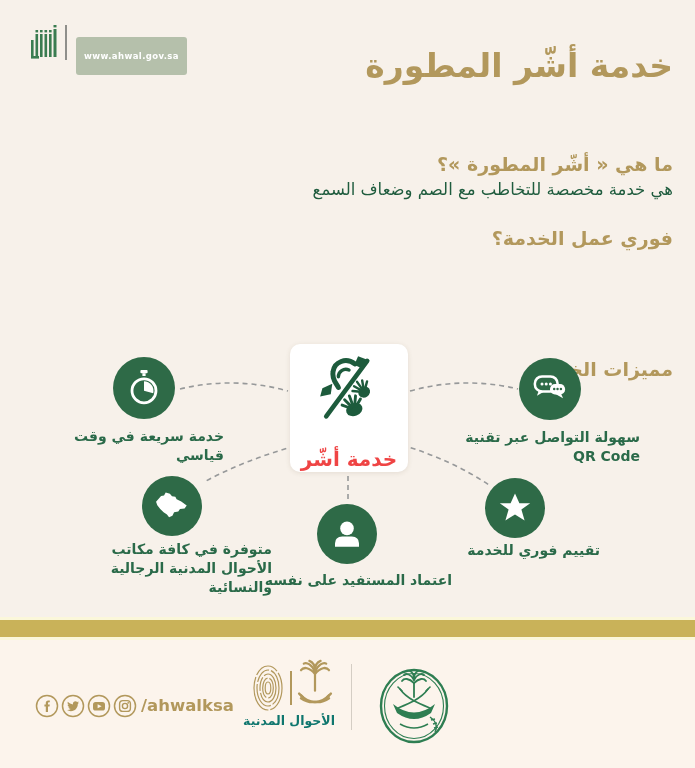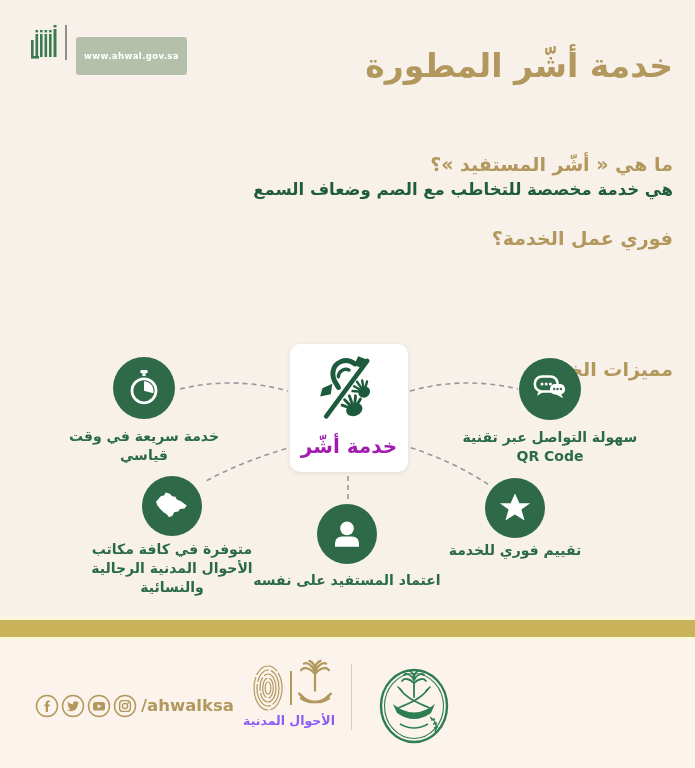--- a/index.html
+++ b/index.html
@@ -10,63 +10,63 @@
   .absher-glyph{position:absolute;left:29px;top:21px;}
   .logo-divider{position:absolute;left:65px;top:25px;width:1.5px;height:35px;background:#8f8f8b;}
   .site-chip{position:absolute;left:76px;top:37px;background:#b5c0ab;color:#ffffff;
              font-size:8.5px;font-weight:bold;letter-spacing:.4px;padding:14px 8px;border-radius:3px;direction:ltr;}
 
   .page-title{position:absolute;right:22px;top:46px;color:#b2985c;font-size:33px;font-weight:bold;direction:rtl;}
   .page-subtitle{position:absolute;right:22px;top:106px;color:#1d5c3e;font-size:22px;font-weight:bold;direction:rtl;}
 
   
   .h-gold{position:absolute;right:22px;color:#b2985c;font-size:19px;font-weight:bold;direction:rtl;}
-  .t-green{position:absolute;right:22px;color:#1f5c3e;font-weight:bold;direction:rtl;}
+  .t-green{position:absolute;right:22px;color:#1f5c3e;font-weight:normal;direction:rtl;}
   .what-h{top:153px;}
   .what-b{top:180px;font-size:16.5px;}
   .how-h{top:227px;}
   .how-b{top:251px;font-size:15.5px;width:655px;line-height:23px;text-align:right;}
   .feat-h{top:315px;margin-top:43px;}
 
   
   .connectors{position:absolute;left:0;top:330px;}
   .center-card{position:absolute;left:290px;top:344px;width:118px;height:128px;background:#ffffff;
                border-radius:10px;box-shadow:0 1px 5px rgba(90,70,40,.12);text-align:center;}
   .center-card svg{margin-top:7px;}
-  .center-label{color:#a21caf;font-size:20px;font-weight:bold;direction:rtl;margin-top:3px;}
+  .center-label{color:#ef4444;font-size:20px;font-weight:bold;direction:rtl;margin-top:16px;}
 
   .fcircle{position:absolute;border-radius:50%;background:#2e6a47;display:flex;align-items:center;justify-content:center;}
   .c1{left:113px;top:357px;width:62px;height:62px;}
   .c2{left:519px;top:358px;width:62px;height:62px;}
   .c3{left:142px;top:476px;width:60px;height:60px;}
   .c4{left:317px;top:504px;width:60px;height:60px;}
   .c5{left:485px;top:478px;width:60px;height:60px;}
 
   .flabel{position:absolute;color:#2a6a49;font-size:14px;font-weight:bold;line-height:19px;
-          text-align:center;direction:rtl;}
+          text-align:right;direction:rtl;}
   .l1{left:64px;top:427px;width:160px;}
   .l2{left:460px;top:428px;width:180px;}
   .l3{left:72px;top:540px;width:200px;}
   .l4{left:242px;top:571px;width:210px;}
   .l5{left:430px;top:541px;width:170px;}
 
   
   .band-stripe-top{position:absolute;left:0;top:617px;width:695px;height:3px;background:#fbf7da;}
   .gold-band{position:absolute;left:0;top:620px;width:695px;height:17px;background:#c9b259;}
   .band-stripe-bottom{position:absolute;left:0;top:637px;width:695px;height:3px;background:#fbf7da;}
   .footer-bg{position:absolute;left:0;top:640px;width:695px;height:128px;background:#fcf4ec;}
 
   .social-icon{position:absolute;top:694px;width:24px;height:24px;}
   .si1{left:35px;} .si2{left:61px;} .si3{left:87px;} .si4{left:113px;}
   .social-handle{position:absolute;left:141px;top:696px;color:#b2985c;font-size:16.5px;font-weight:bold;direction:ltr;}
 
   .fingerprint{position:absolute;left:250px;top:662px;}
   .ahwal-divider{position:absolute;left:290px;top:671px;width:1.5px;height:34px;background:#b2985c;}
   .palm-swords{position:absolute;left:296px;top:659px;}
-  .ahwal-name{position:absolute;left:242px;top:713px;width:94px;text-align:center;color:#8b5cf6;
+  .ahwal-name{position:absolute;left:242px;top:713px;width:94px;text-align:center;color:#0f766e;
               font-size:12.5px;font-weight:bold;direction:rtl;}
   .footer-sep{position:absolute;left:351px;top:664px;width:1px;height:66px;background:#d4cdc4;}
   .moi-emblem{position:absolute;left:378px;top:667px;}
 </style>
 </head>
 <body>
 
 <div id="poster">
 
   <span class="absher-glyph">
@@ -85,21 +85,21 @@
         <rect x="20" y="9" width="2.6" height="2.4"></rect>
         <rect x="24.5" y="4" width="3" height="2.4"></rect>
       </g>
     </svg>
   </span>
   <div class="logo-divider"></div>
   <span class="site-chip">www.ahwal.gov.sa</span>
 
   <div class="page-title">خدمة أشّر المطورة</div>
 
-  <div class="h-gold what-h">ما هي « أشّر المستفيد »؟</div>
+  <div class="h-gold what-h">ما هي « أشّر المطورة »؟</div>
   <div class="t-green what-b">هي خدمة مخصصة للتخاطب مع الصم وضعاف السمع</div>
 
   <div class="h-gold how-h">فوري عمل الخدمة؟</div>
 
   <div class="h-gold feat-h">مميزات الخدمة:</div>
 
   <svg class="connectors" width="695" height="290">
     <g fill="none" stroke="#97999a" stroke-width="1.6" stroke-dasharray="5 4">
       <path d="M180,59 Q234,46 288,61"></path>
       <path d="M410,61 Q464,46 518,59"></path>

